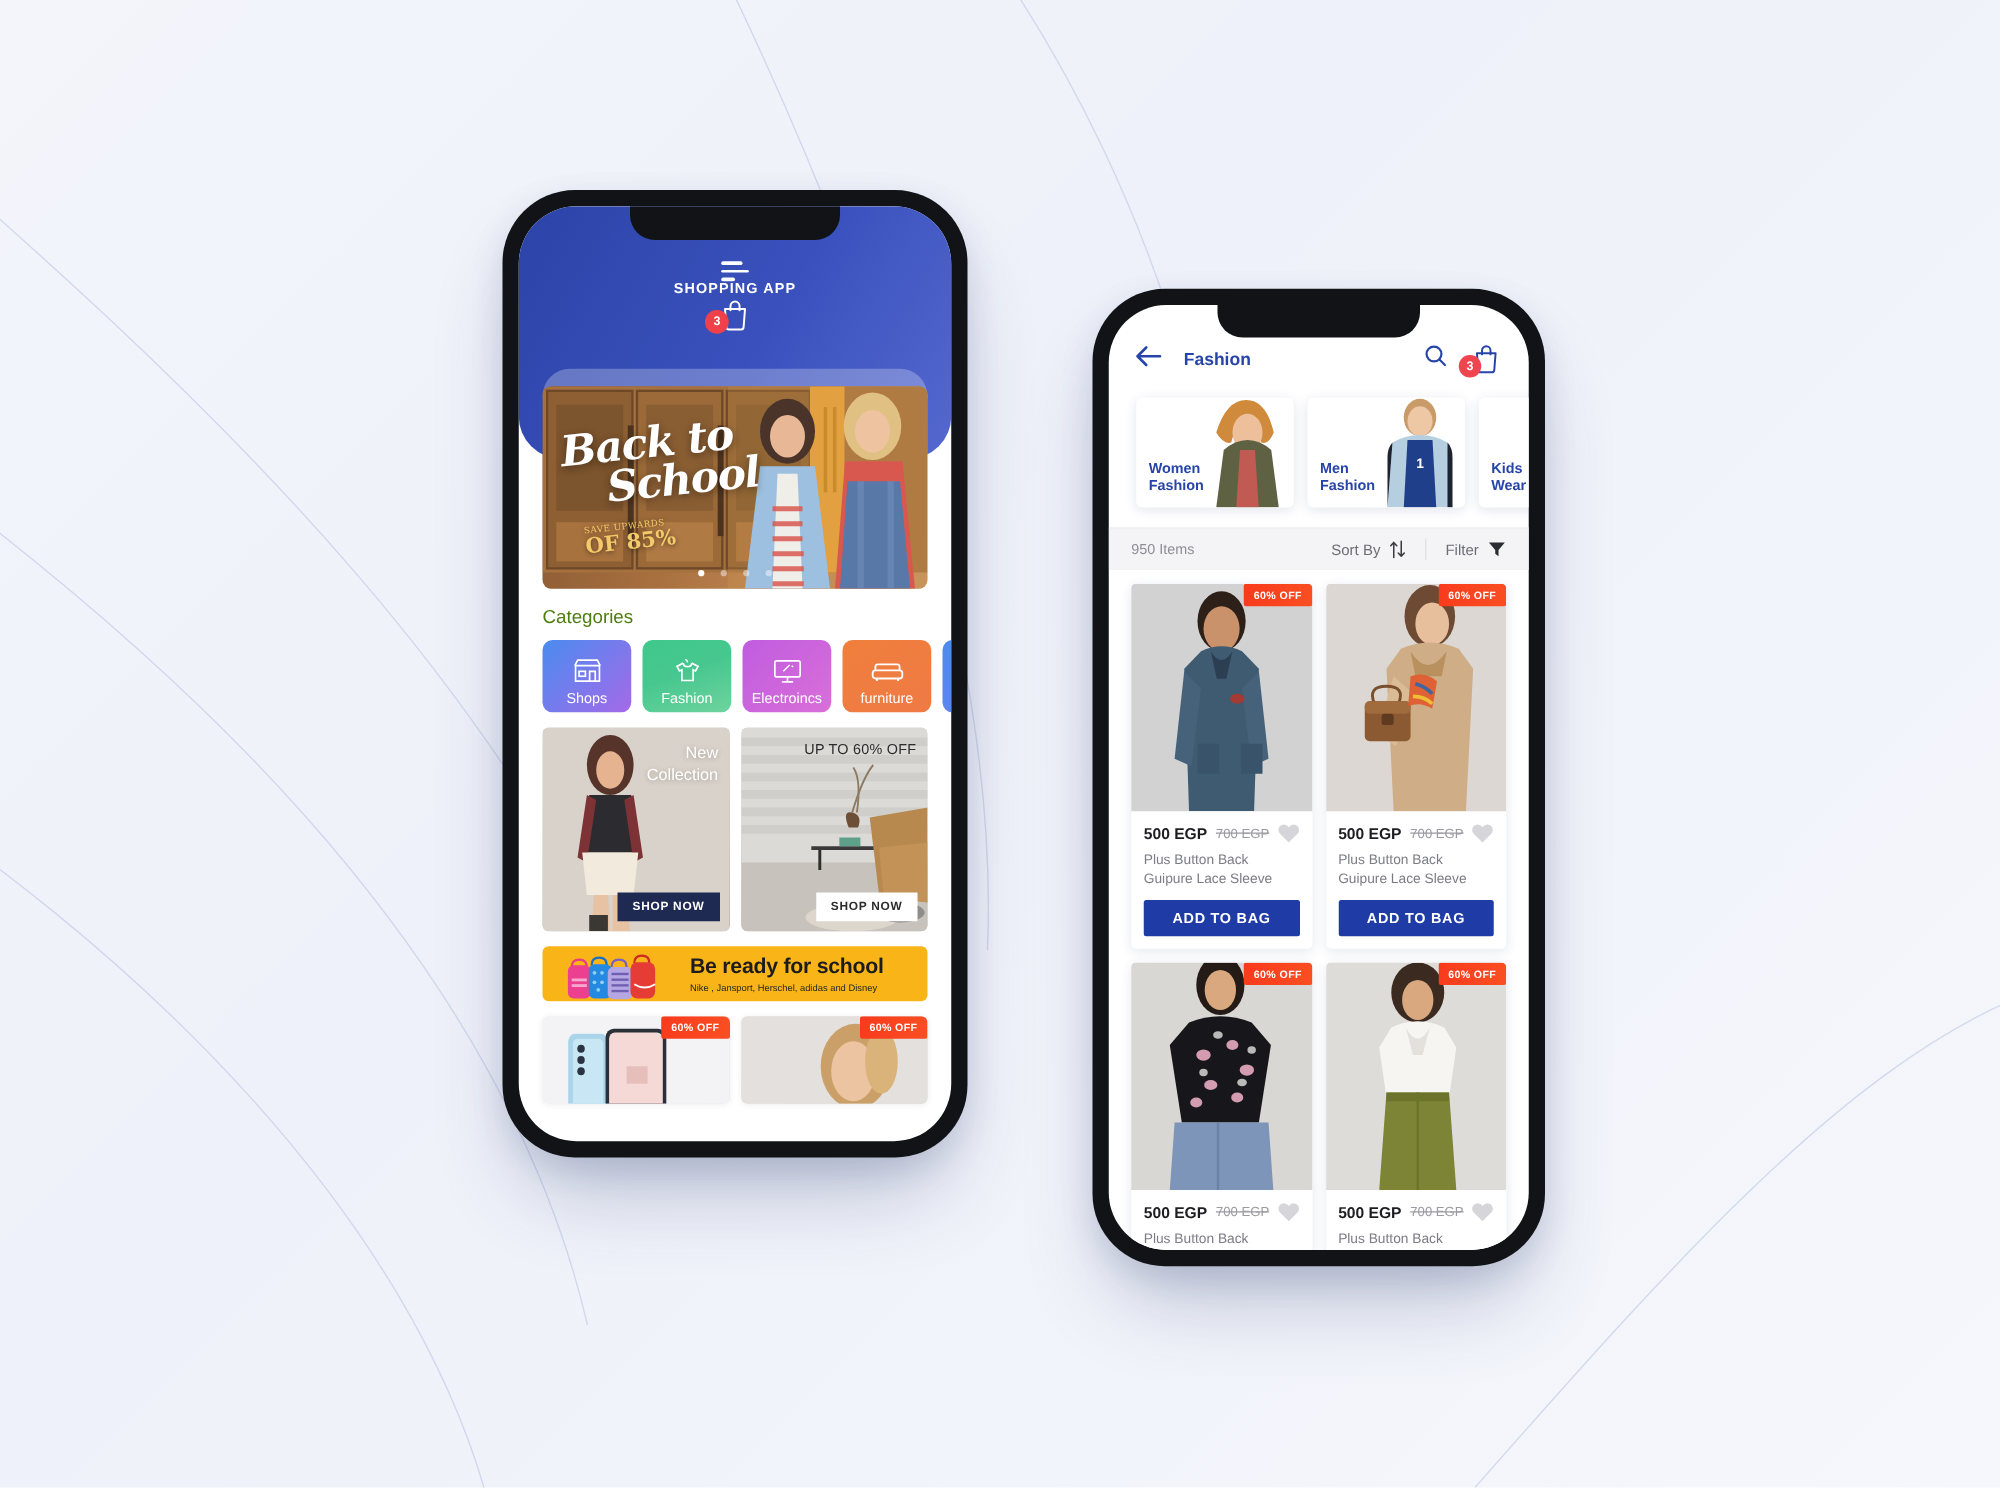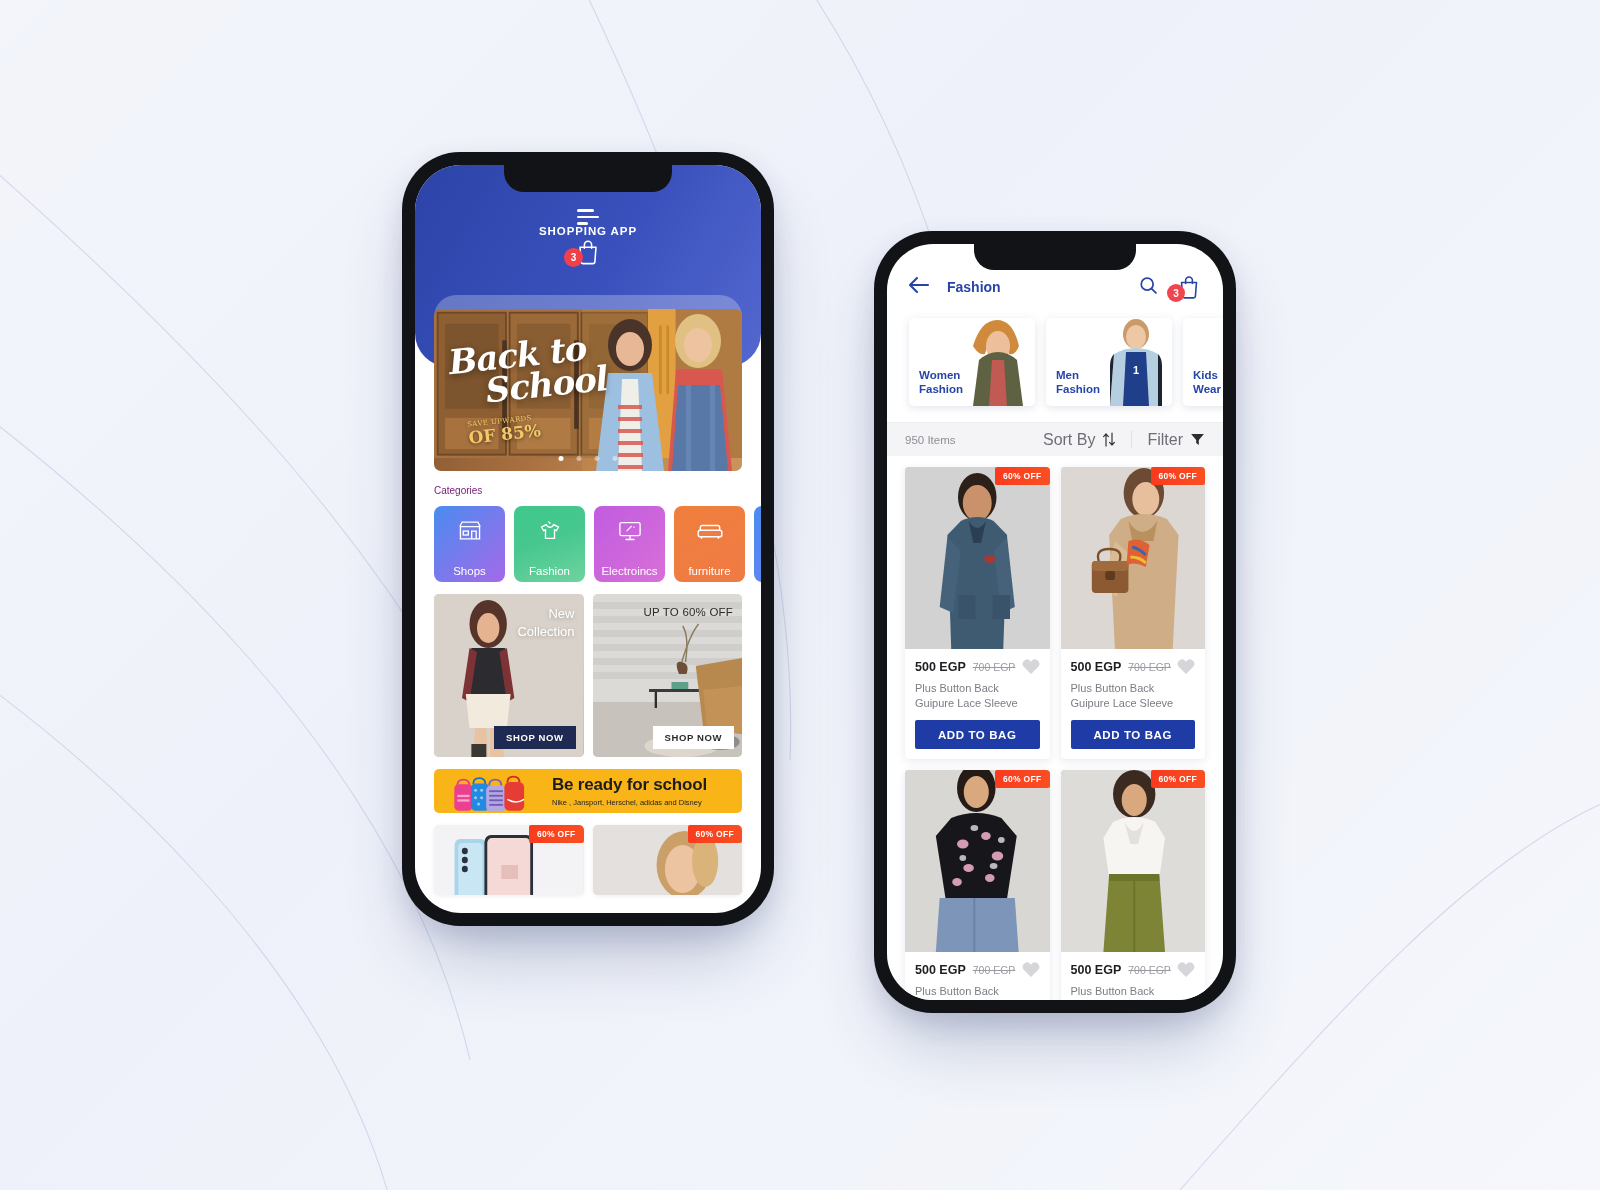--- a/index.html
+++ b/index.html
@@ -93,25 +93,25 @@
     position: absolute; left: 34px; top: 108px; transform: rotate(-6deg);
     color: #f3c96a; font-family: "DejaVu Serif", serif; text-shadow: 0 1px 4px rgba(0,0,0,.5);
   }
   .hero-sub .s1 { font-size: 7px; letter-spacing: .4px; display:block; }
   .hero-sub .s2 { font-size: 17px; font-weight: bold; display:block; margin-top: -1px;}
   .hero-girls { position: absolute; right: 0; top: 0; width: 160px; height: 100%; }
   .dots { position: absolute; left: 50%; transform: translateX(-50%); bottom: 10px; display: flex; gap: 13px; }
   .dots i { width: 5px; height: 5px; border-radius: 50%; background: rgba(255,255,255,.45); display: block; }
   .dots i.on { background: #ffffff; }
 
-  .sec-title { font-size: 10px; color: #701a75; padding: 14px 19px 10px 19px; }
+  .sec-title { font-size: 15px; color: #4d7c0f; padding: 14px 19px 10px 19px; }
 
   .cat-row { display: flex; gap: 9px; padding: 0 0 0 19px; overflow: hidden; }
   .cat {
-    flex: 0 0 auto; width: 71px; height: 76px; border-radius: 8px;
+    flex: 0 0 auto; width: 71px; height: 58px; border-radius: 8px;
     position: relative; display: flex; flex-direction: column;
     align-items: center; justify-content: flex-end; padding-bottom: 5px;
   }
   .cat .cicon { position: absolute; top: 11px; left: 50%; transform: translateX(-50%); }
   .cat .clabel { color: #fff; font-size: 11.5px; }
   .cat-shops { background: linear-gradient(135deg,#4a8cf0 0%, #a569e8 100%); }
   .cat-fashion { background: linear-gradient(160deg,#3fc88a 0%, #47c78f 45%, #6fd39e 100%); }
   .cat-elec { background: linear-gradient(135deg,#c05ce0 0%, #d96fd8 100%); }
   .cat-furn { background: linear-gradient(150deg,#f07f3c 0%, #ef7a45 100%); }
   .cat-more { background: linear-gradient(135deg,#4a8cf0 0%, #6f7ff0 100%); }
@@ -185,21 +185,21 @@
     position: absolute; left: 10px; bottom: 10px; color: #2744a8;
     font-size: 11.5px; font-weight: bold; line-height: 1.22; z-index: 3;
   }
   .cat-card .cc-img { position: absolute; right: 0; top: 0; height: 100%; width: 74px; }
 
   .filterbar {
     background: #f4f4f6; height: 34px; display: flex; align-items: center;
     padding: 0 18px; border-top: 1px solid #ededf0;
   }
   .fb-count { flex: 1; font-size: 11.5px; color: #8d8d96; }
-  .fb-item { display: flex; align-items: center; gap: 7px; font-size: 16px; color: #6d6d76; }
+  .fb-item { display: flex; align-items: center; gap: 7px; font-size: 12px; color: #6d6d76; }
   .fb-sep { width: 1px; height: 17px; background: #dfdfe4; margin: 0 15px; }
 
   .grid { padding: 11px 18px 0 18px; display: grid; grid-template-columns: 1fr 1fr; gap: 11px; }
   .pcard {
     background: #fff; border-radius: 4px; position: relative;
     box-shadow: 0 2px 9px rgba(40,55,110,.11); overflow: hidden;
   }
   .pimg { height: 182px; position: relative; background: #d3d3d3; overflow: hidden; }
   .pinfo { padding: 9px 10px 10px 10px; }
   .prow { display: flex; align-items: center; }

